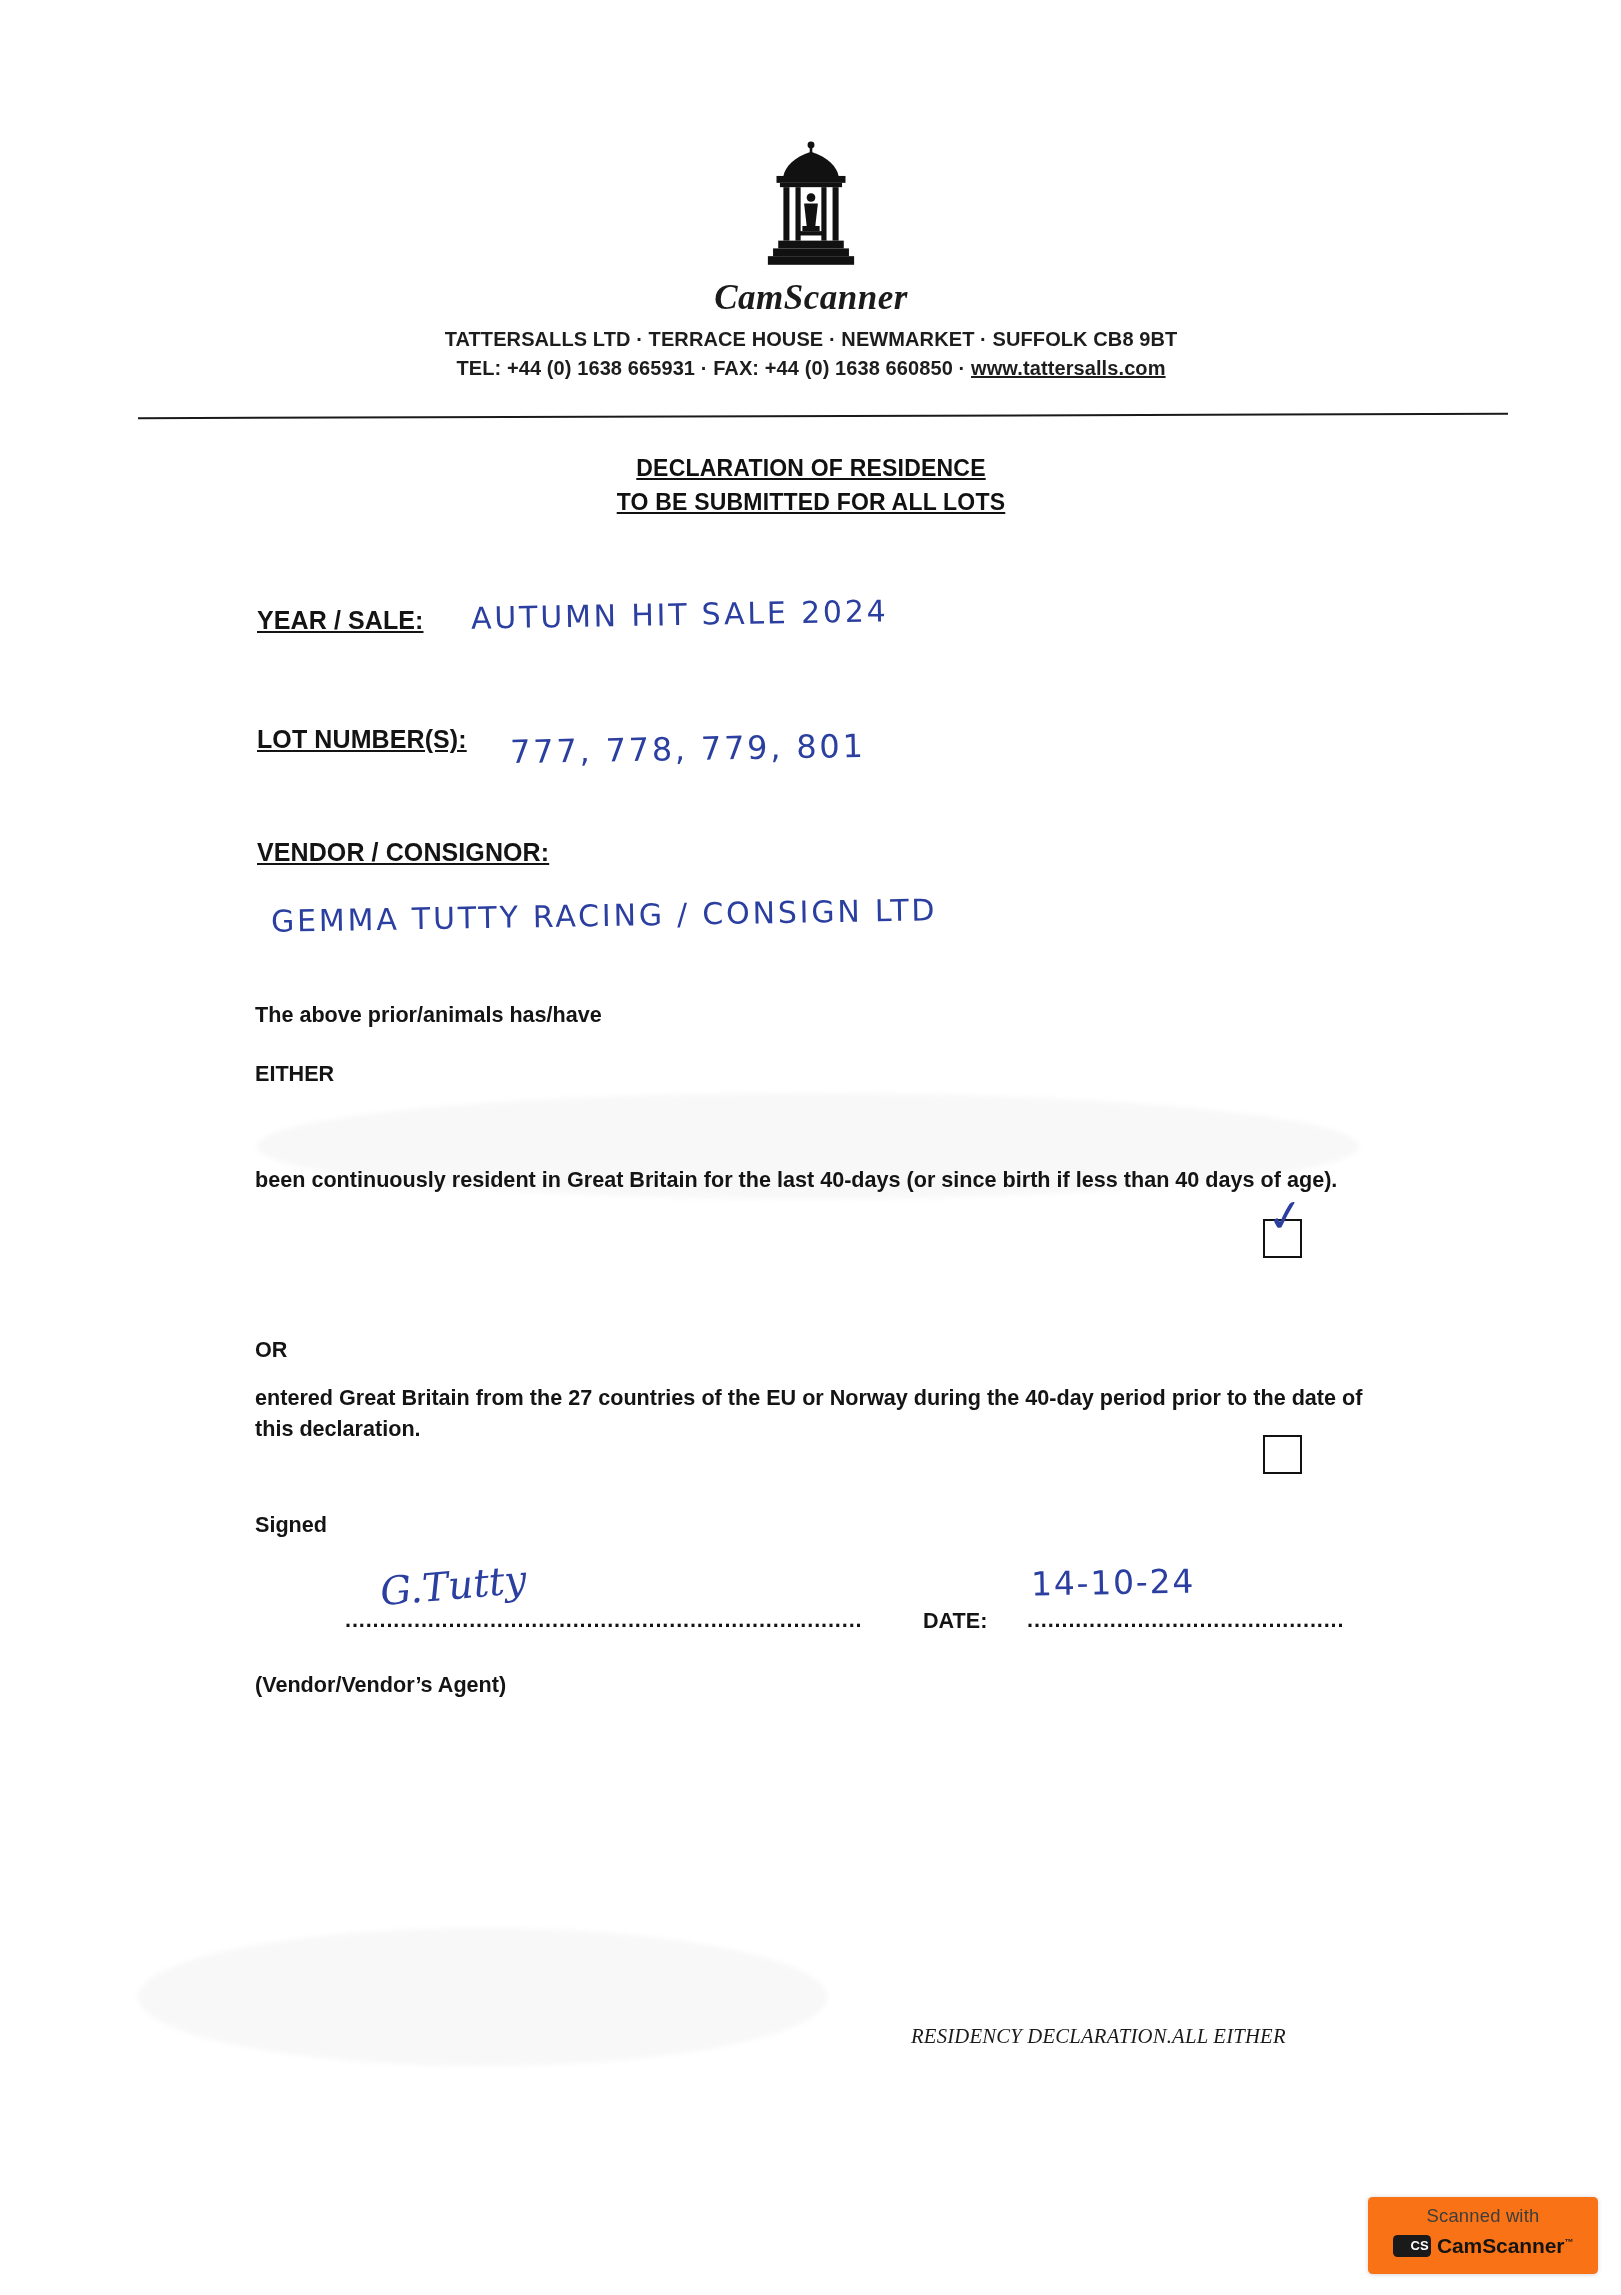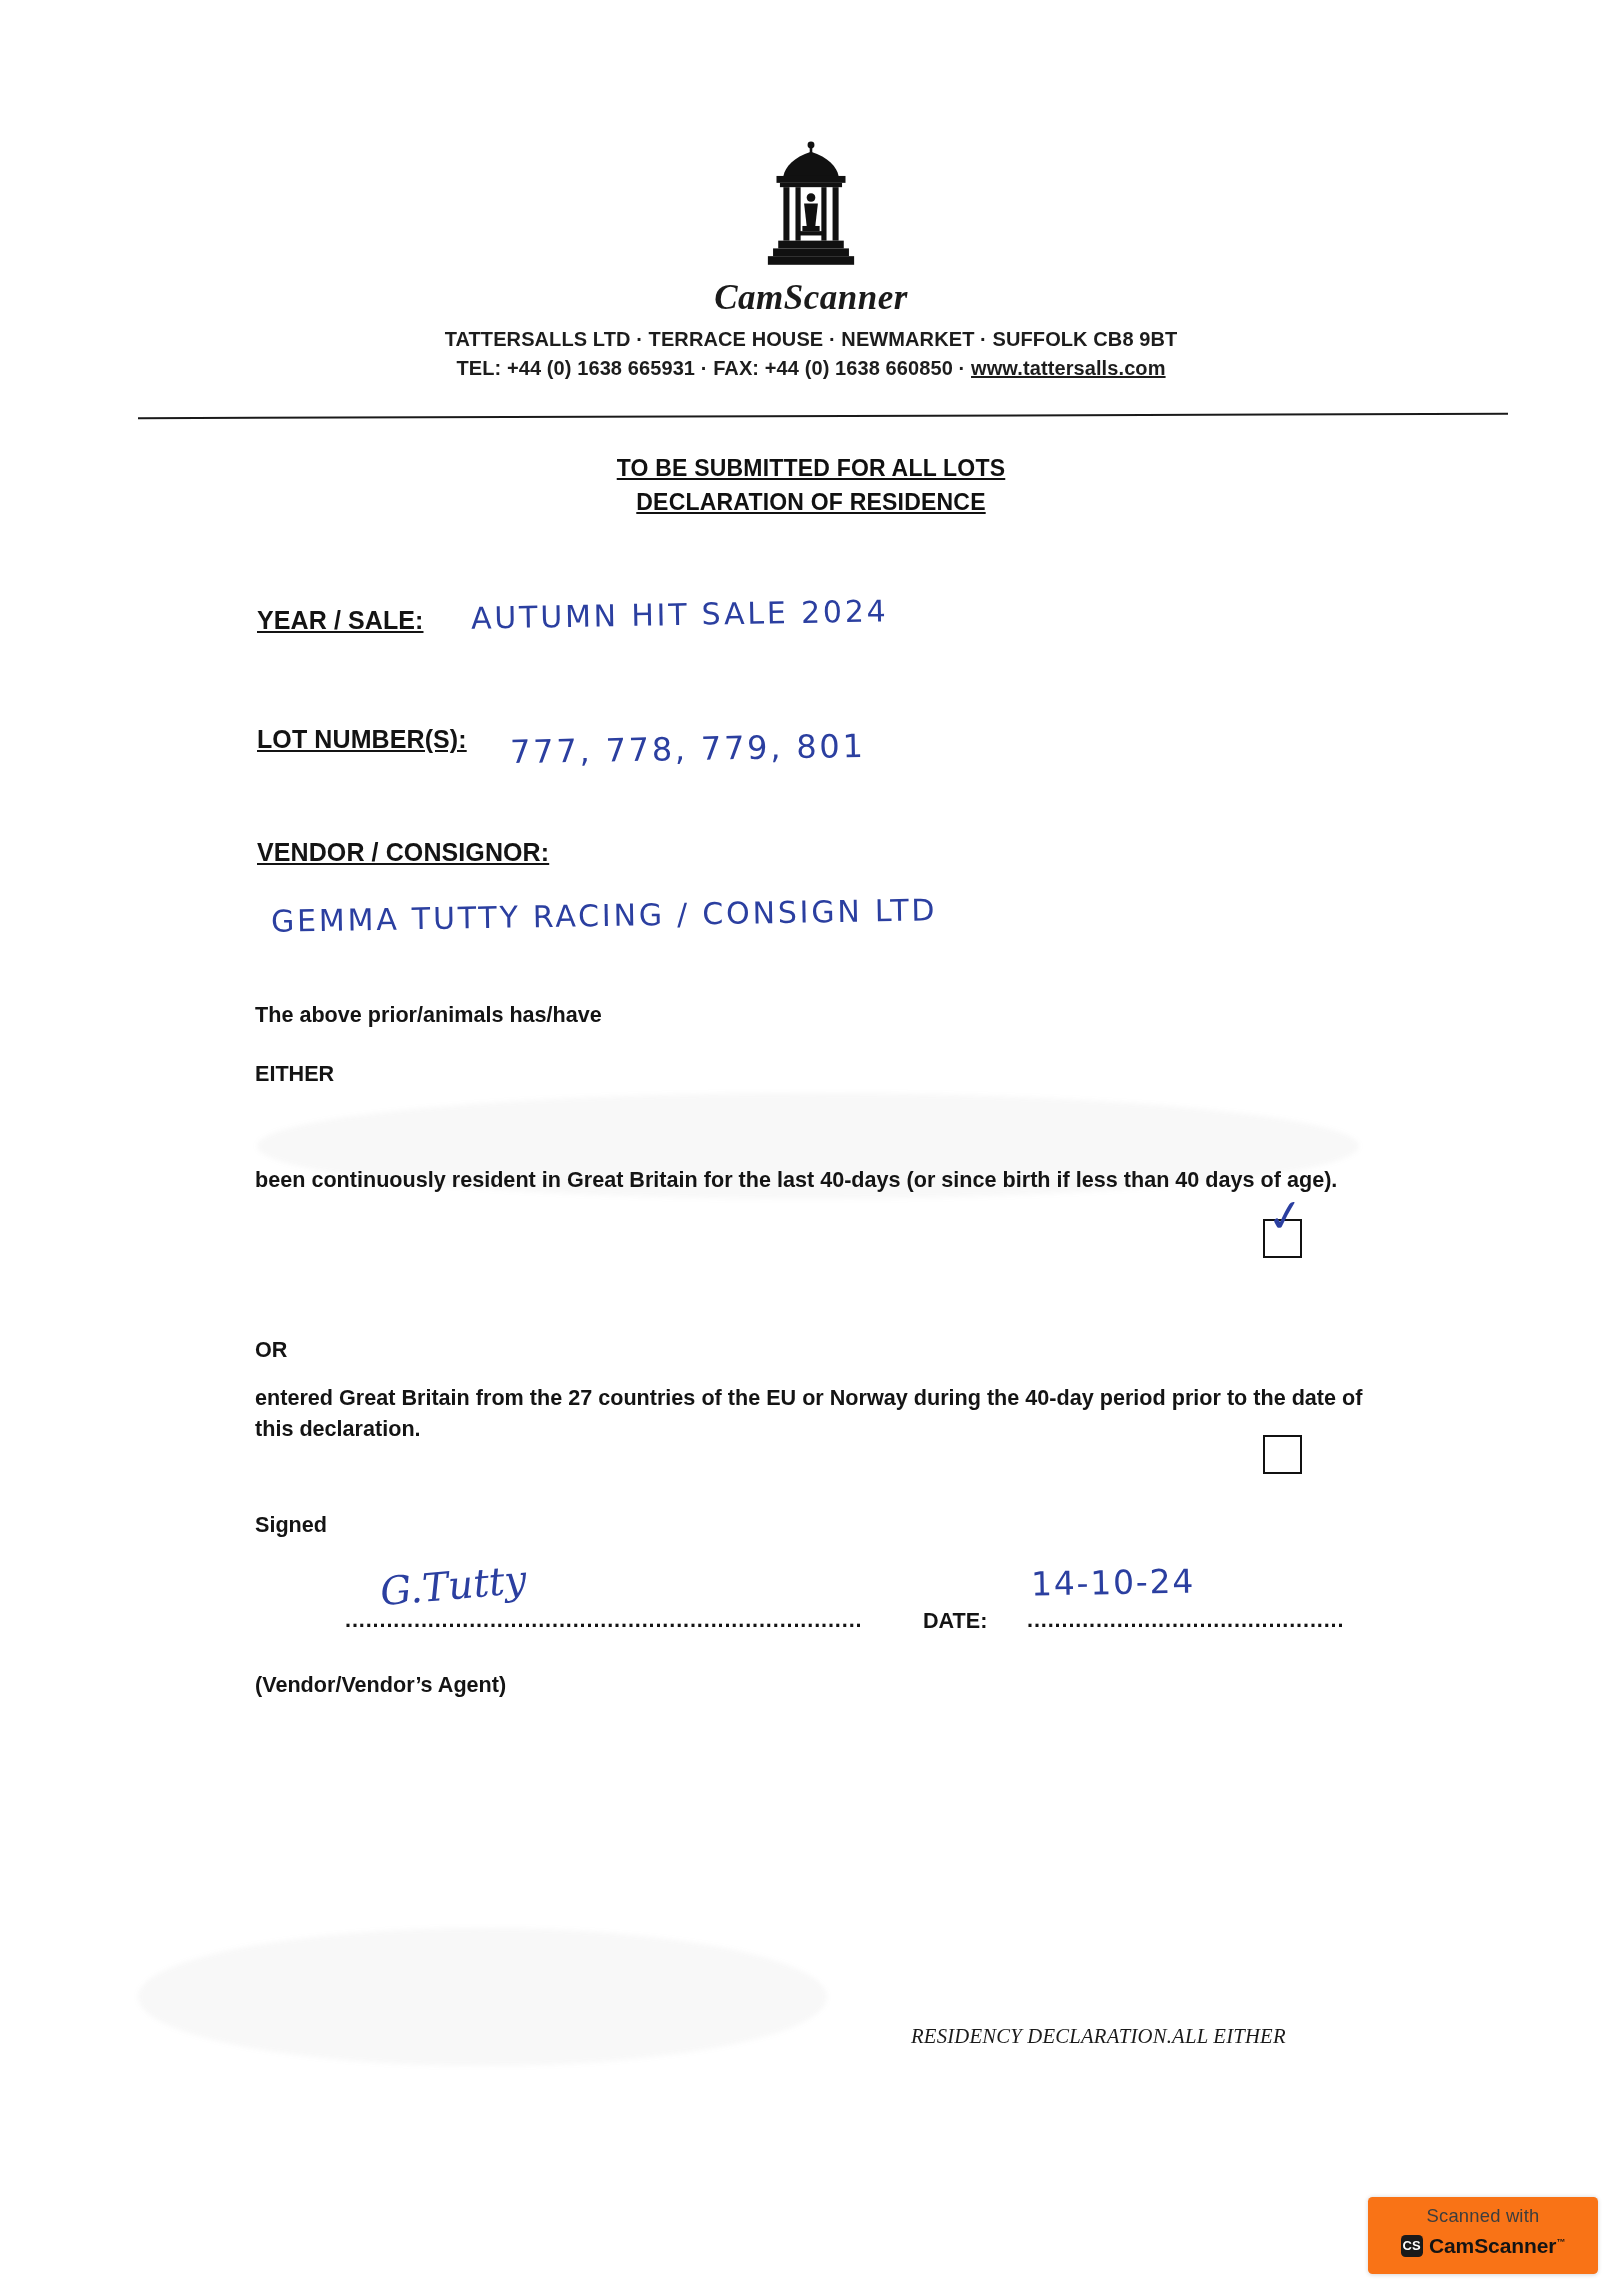--- a/index.html
+++ b/index.html
@@ -183,20 +183,21 @@
   .cs-chip {
     width: 22px;
     height: 22px;
     border-radius: 4.6px;
     background: #1a1a1a;
     color: #fff;
     font-size: 13px;
     font-weight: bold;
     line-height: 22px;
     text-align: center;
+    padding-left: 16px;
   }
   .cs-name {
     font-size: 21px;
     font-weight: bold;
     color: #141414;
     letter-spacing: -0.1px;
   }
   .cs-tm {
     font-size: 9.2px;
     color: #141414;
@@ -246,22 +247,22 @@
       </g>
     </svg>
     <div class="brand-word">CamScanner</div>
     <div class="addr-line">TATTERSALLS LTD · TERRACE HOUSE · NEWMARKET · SUFFOLK CB8 9BT</div>
     <div class="addr-line2"><span>TEL: +44 (0) 1638 665931 · FAX: +44 (0) 1638 660850 · </span><span class="weblink">www.tattersalls.com</span></div>
   </div>
 
   <div class="rule"></div>
 
   <div class="doc-title">
+    <div>DECLARATION OF RESIDENCE</div>
     <div>TO BE SUBMITTED FOR ALL LOTS</div>
-    <div>DECLARATION OF RESIDENCE</div>
   </div>
 
   <div class="body-wrap">
 
     <div class="lbl" style="left:257px;top:606px;">YEAR / SALE:</div>
     <div class="hand" style="left:471px;top:597px;font-size:30px;">AUTUMN  HIT  SALE  2024</div>
 
     <div class="lbl" style="left:257px;top:725px;">LOT NUMBER(S):</div>
     <div class="hand" style="left:510px;top:730px;font-size:32px;">777, 778, 779,  801</div>
 

